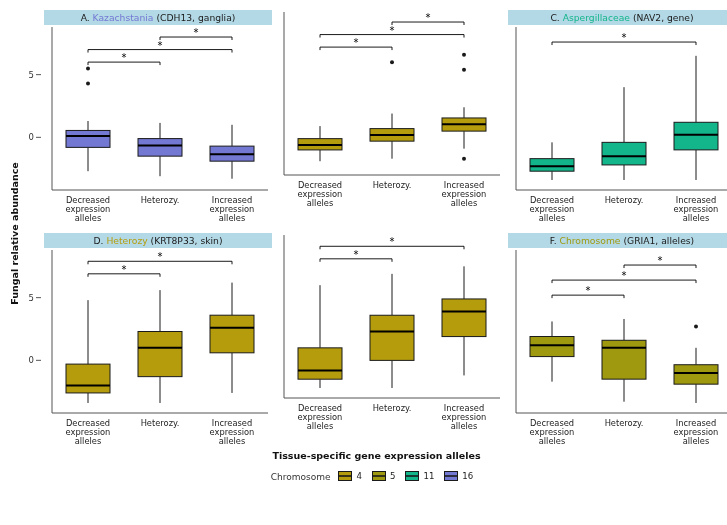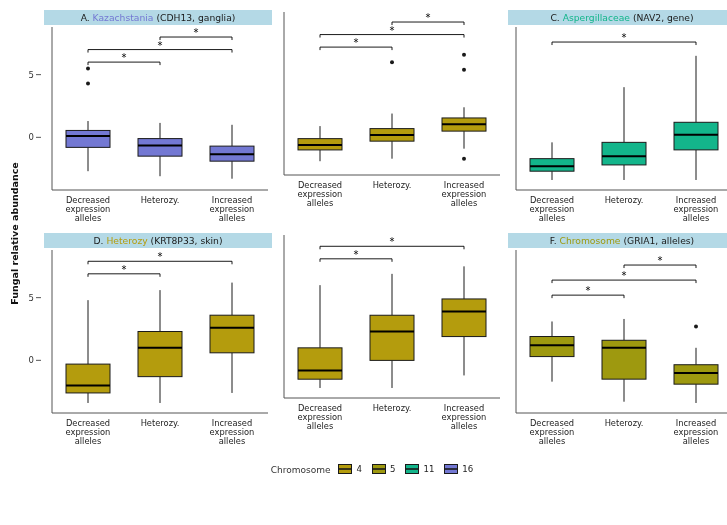--- a/index.html
+++ b/index.html
@@ -289,20 +289,21 @@
             <text x="44" y="196" text-anchor="middle" font-size="8.3" fill="#222">alleles</text>
             <text x="116" y="178" text-anchor="middle" font-size="8.3" fill="#222">Heterozy.</text>
             <text x="188" y="178" text-anchor="middle" font-size="8.3" fill="#222">Increased</text>
             <text x="188" y="187" text-anchor="middle" font-size="8.3" fill="#222">expression</text>
             <text x="188" y="196" text-anchor="middle" font-size="8.3" fill="#222">alleles</text>
           </svg>
       </div>
     </div>
   </div>
 
+  <div class="xlabel">Tissue-specific gene expression alleles</div>
 
   <div class="legend">
     <span class="legend-title">Chromosome</span>
     <span class="legend-item">
       <svg width="16" height="12">
           <rect x="1.5" y="1.5" width="13" height="9" stroke="#1a1a1a" stroke-width="1" fill="#b49c0d"></rect>
           <line x1="1.5" y1="6" x2="14.5" y2="6" stroke="#1a1a1a" stroke-width="1.6"></line>
         </svg>
       <span>4</span>
     </span>

